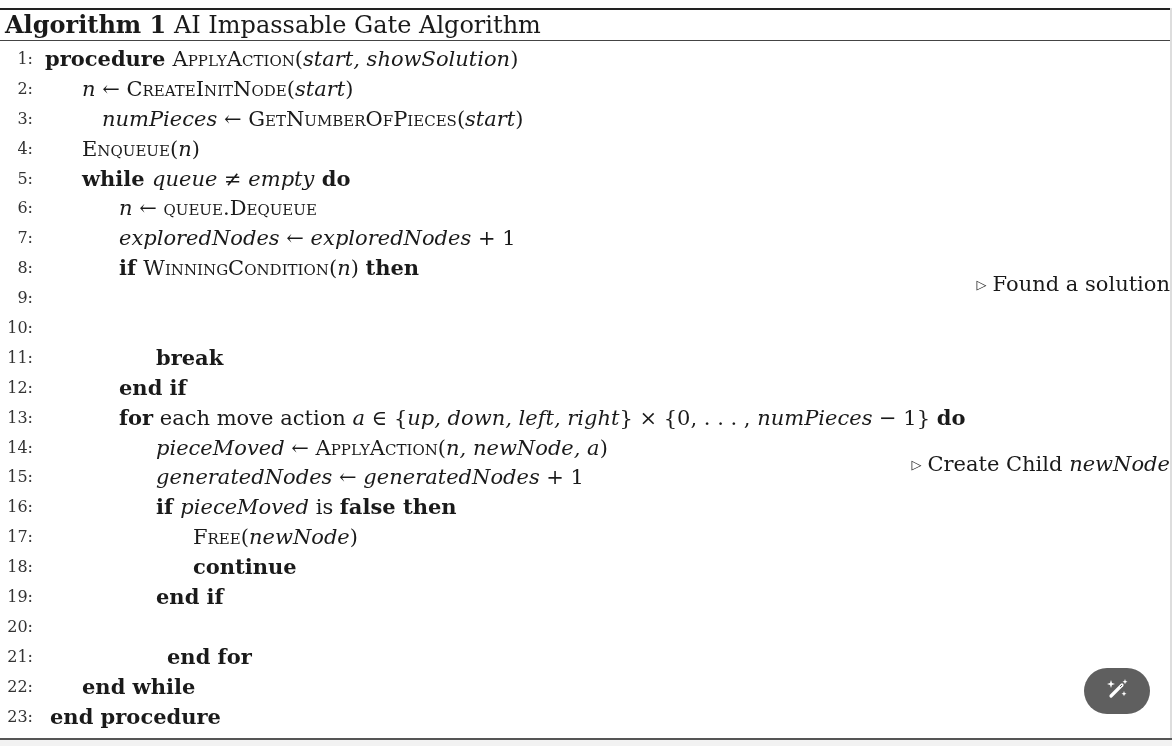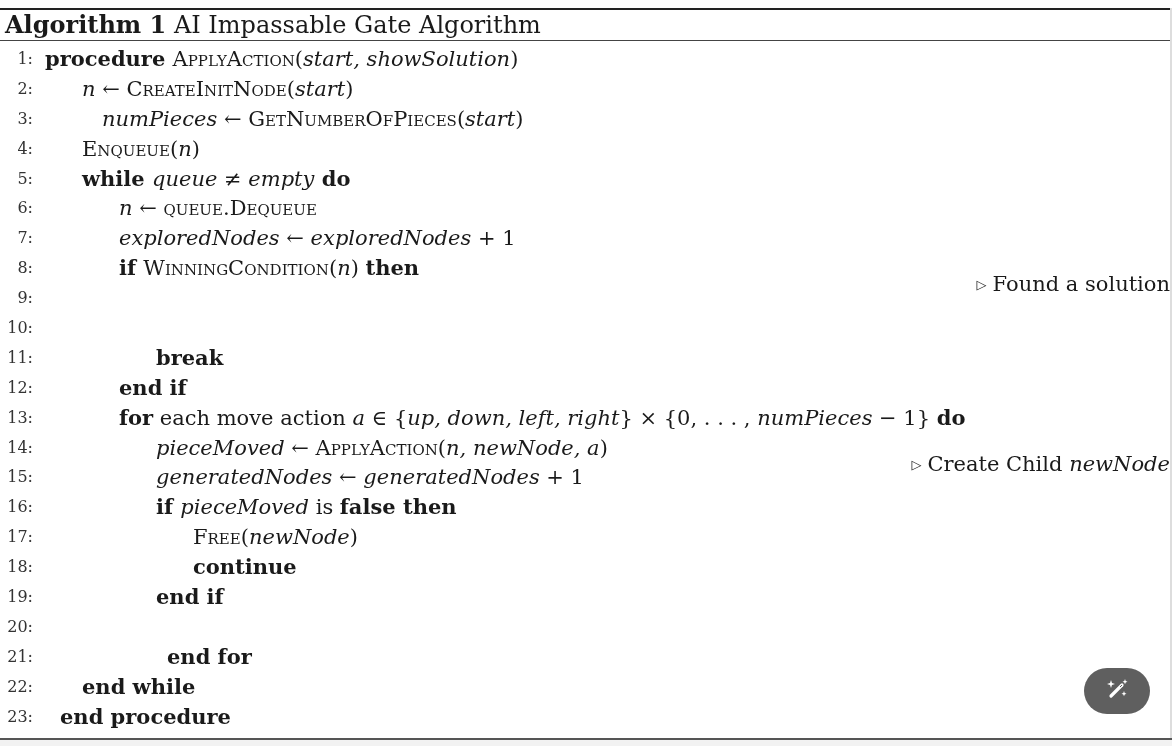--- a/index.html
+++ b/index.html
@@ -121,21 +121,21 @@
     <div class="line">
       <span class="ln">21:</span>
       <span class="code" style="left: 119px; margin-left: 48px;"><span class="kw">end for</span></span>
     </div>
     <div class="line">
       <span class="ln">22:</span>
       <span class="code" style="left: 82px;"><span class="kw">end while</span></span>
     </div>
     <div class="line">
       <span class="ln">23:</span>
-      <span class="code" style="left: 60px;"><span class="kw">end procedure</span></span>
+      <span class="code" style="left: 50px;"><span class="kw">end procedure</span></span>
     </div>
   </div>
 
 <div class="rightedge"></div>
 <div class="bottomline"></div>
 <div class="footer"></div>
 
 <div class="magic-btn">
   <span>
     <svg width="28" height="28" viewBox="0 0 28 28">

